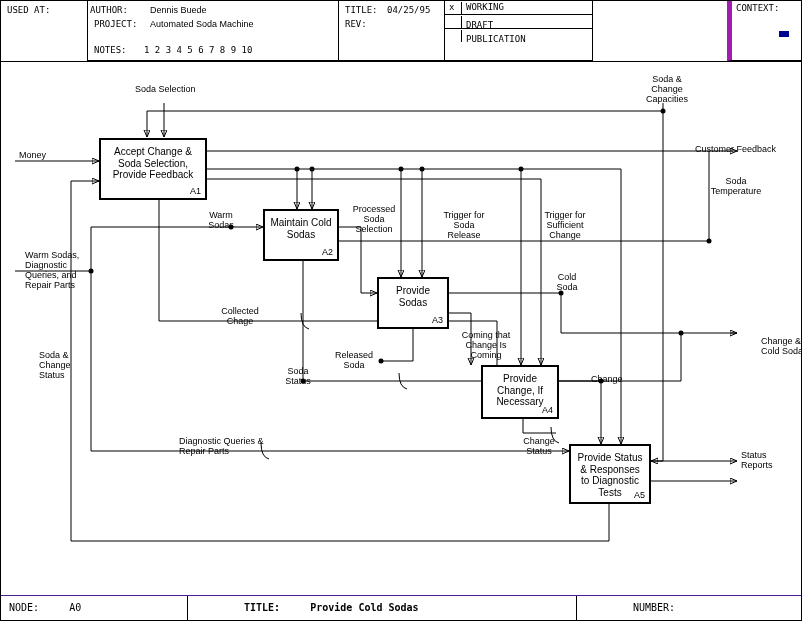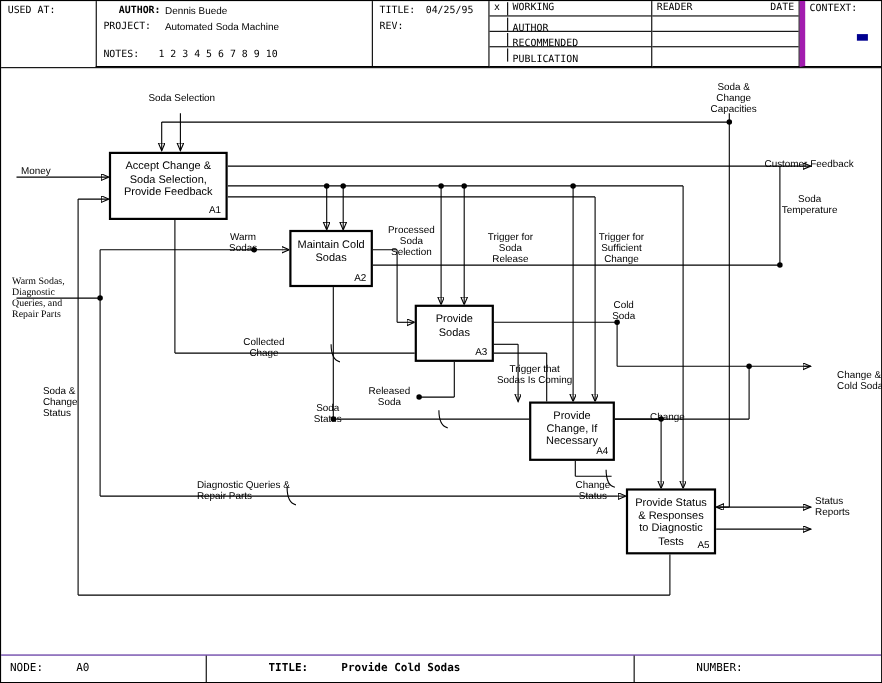--- a/index.html
+++ b/index.html
@@ -25,47 +25,40 @@
 </style>
 </head>
 <body>
 
 <div class="page">
 
   <div class="header">
     <div class="hcell" style="left:6px; top:4px;">USED AT:</div>
 
     <div class="hbox" style="left:86px; top:0; width:252px; height:60px; border-top:none;">
-      <div class="hcell" style="left:20px; top:4px;font-weight:bold;">AUTHOR:</div>
+      <div class="hcell" style="left:2px; top:4px;">AUTHOR:</div>
       <div class="hcell" style="left:62px; top:4px; font-family:Arial;">Dennis Buede</div>
       <div class="hcell" style="left:6px; top:18px;">PROJECT:</div>
       <div class="hcell" style="left:62px; top:18px; font-family:Arial;">Automated Soda Machine</div>
       <div class="hcell" style="left:6px; top:44px;">NOTES:</div>
       <div class="hcell" style="left:56px; top:44px;">1  2  3  4  5  6  7  8  9  10</div>
     </div>
 
     <div class="hbox" style="left:338px; top:0; width:106px; height:60px; border-top:none; border-left:none;">
       <div class="hcell" style="left:6px; top:4px;">TITLE:</div>
       <div class="hcell" style="left:48px; top:4px;">04/25/95</div>
       <div class="hcell" style="left:6px; top:18px;">REV:</div>
     </div>
 
     <div class="hbox" style="left:444px; top:0; width:148px; height:60px; border-top:none; border-left:none;">
       <div class="row"><span style="display:inline-block; width:12px; border-right:1px solid #000; margin-right:4px; height:12px;">x</span><span>WORKING</span></div>
-      <div class="row"><span style="display:inline-block; width:12px; border-right:1px solid #000; margin-right:4px; height:12px;"></span><span>AUTHOR</span></div>
-      <div class="row"><span style="display:inline-block; width:12px; border-right:1px solid #000; margin-right:4px; height:12px;"></span><span>RECOMMENDED</span></div>
+      <div class="row"><span style="display:inline-block; width:12px; border-right:1px solid #000; margin-right:4px; height:12px;"></span><span>DRAFT</span></div>
       <div class="row"><span style="display:inline-block; width:12px; border-right:1px solid #000; margin-right:4px; height:12px;"></span><span>PUBLICATION</span></div>
     </div>
 
-    <div class="hbox" style="left:592px; top:0; width:134px; height:60px; border-top:none; border-left:none;">
-      <div class="row" style="height:14px;"><span>READER</span><span style="float:right;">DATE</span></div>
-      <div class="row"></div>
-        <div class="row"></div>
-        <div class="row"></div>
-    </div>
 
     <div class="ctx">
       <span>CONTEXT:</span>
       <div class="blk"></div>
     </div>
   </div>
 
   <div class="diagram">
 
     <svg width="800" height="535">
@@ -187,30 +180,30 @@
       <span class="tag">A4</span>
     </div>
     <div class="fn" style="left:568px; top:383px; width:82px; height:60px;">
       <span>Provide Status &amp; Responses to Diagnostic Tests</span>
       <span class="tag">A5</span>
     </div>
 
     <div class="lbl" style="left:134px; top:24px;">Soda Selection</div>
     <div class="lbl" style="left:18px; top:90px;">Money</div>
     <div class="lbl lblc" style="left:200px; top:150px; width:40px;">Warm Sodas</div>
-    <div class="lbl" style="left:10px; top:190px; width:70px;font-family:Liberation Serif, serif;">Warm Sodas, Diagnostic Queries, and Repair Parts</div>
+    <div class="lbl" style="left:24px; top:190px; width:70px;">Warm Sodas, Diagnostic Queries, and Repair Parts</div>
     <div class="lbl" style="left:38px; top:290px; width:50px;">Soda &amp; Change Status</div>
     <div class="lbl lblc" style="left:212px; top:246px; width:54px;">Collected Chage</div>
     <div class="lbl lblc" style="left:276px; top:306px; width:42px;">Soda Status</div>
     <div class="lbl lblc" style="left:328px; top:290px; width:50px;">Released Soda</div>
     <div class="lbl lblc" style="left:346px; top:144px; width:54px;">Processed Soda Selection</div>
     <div class="lbl lblc" style="left:438px; top:150px; width:50px;">Trigger for Soda Release</div>
     <div class="lbl lblc" style="left:534px; top:150px; width:60px;">Trigger for Sufficient Change</div>
     <div class="lbl lblc" style="left:548px; top:212px; width:36px;">Cold Soda</div>
-    <div class="lbl lblc" style="left:450px; top:270px; width:70px;">Trigger that Sodas Is Coming</div>
+    <div class="lbl lblc" style="left:450px; top:270px; width:70px;">Coming that Change Is Coming</div>
     <div class="lbl" style="left:590px; top:314px;">Change</div>
     <div class="lbl lblc" style="left:516px; top:376px; width:44px;">Change Status</div>
     <div class="lbl lblc" style="left:636px; top:14px; width:60px;">Soda &amp; Change Capacities</div>
     <div class="lbl lblc" style="left:700px; top:116px; width:70px;">Soda Temperature</div>
     <div class="lbl" style="left:694px; top:84px;">Customer Feedback</div>
     <div class="lbl" style="left:740px; top:276px; width:50px;margin-left:20px;">Change &amp; Cold Sodas</div>
     <div class="lbl" style="left:740px; top:390px; width:50px;">Status Reports</div>
     <div class="lbl" style="left:178px; top:376px; width:90px;">Diagnostic Queries &amp; Repair Parts</div>
   </div>
 

